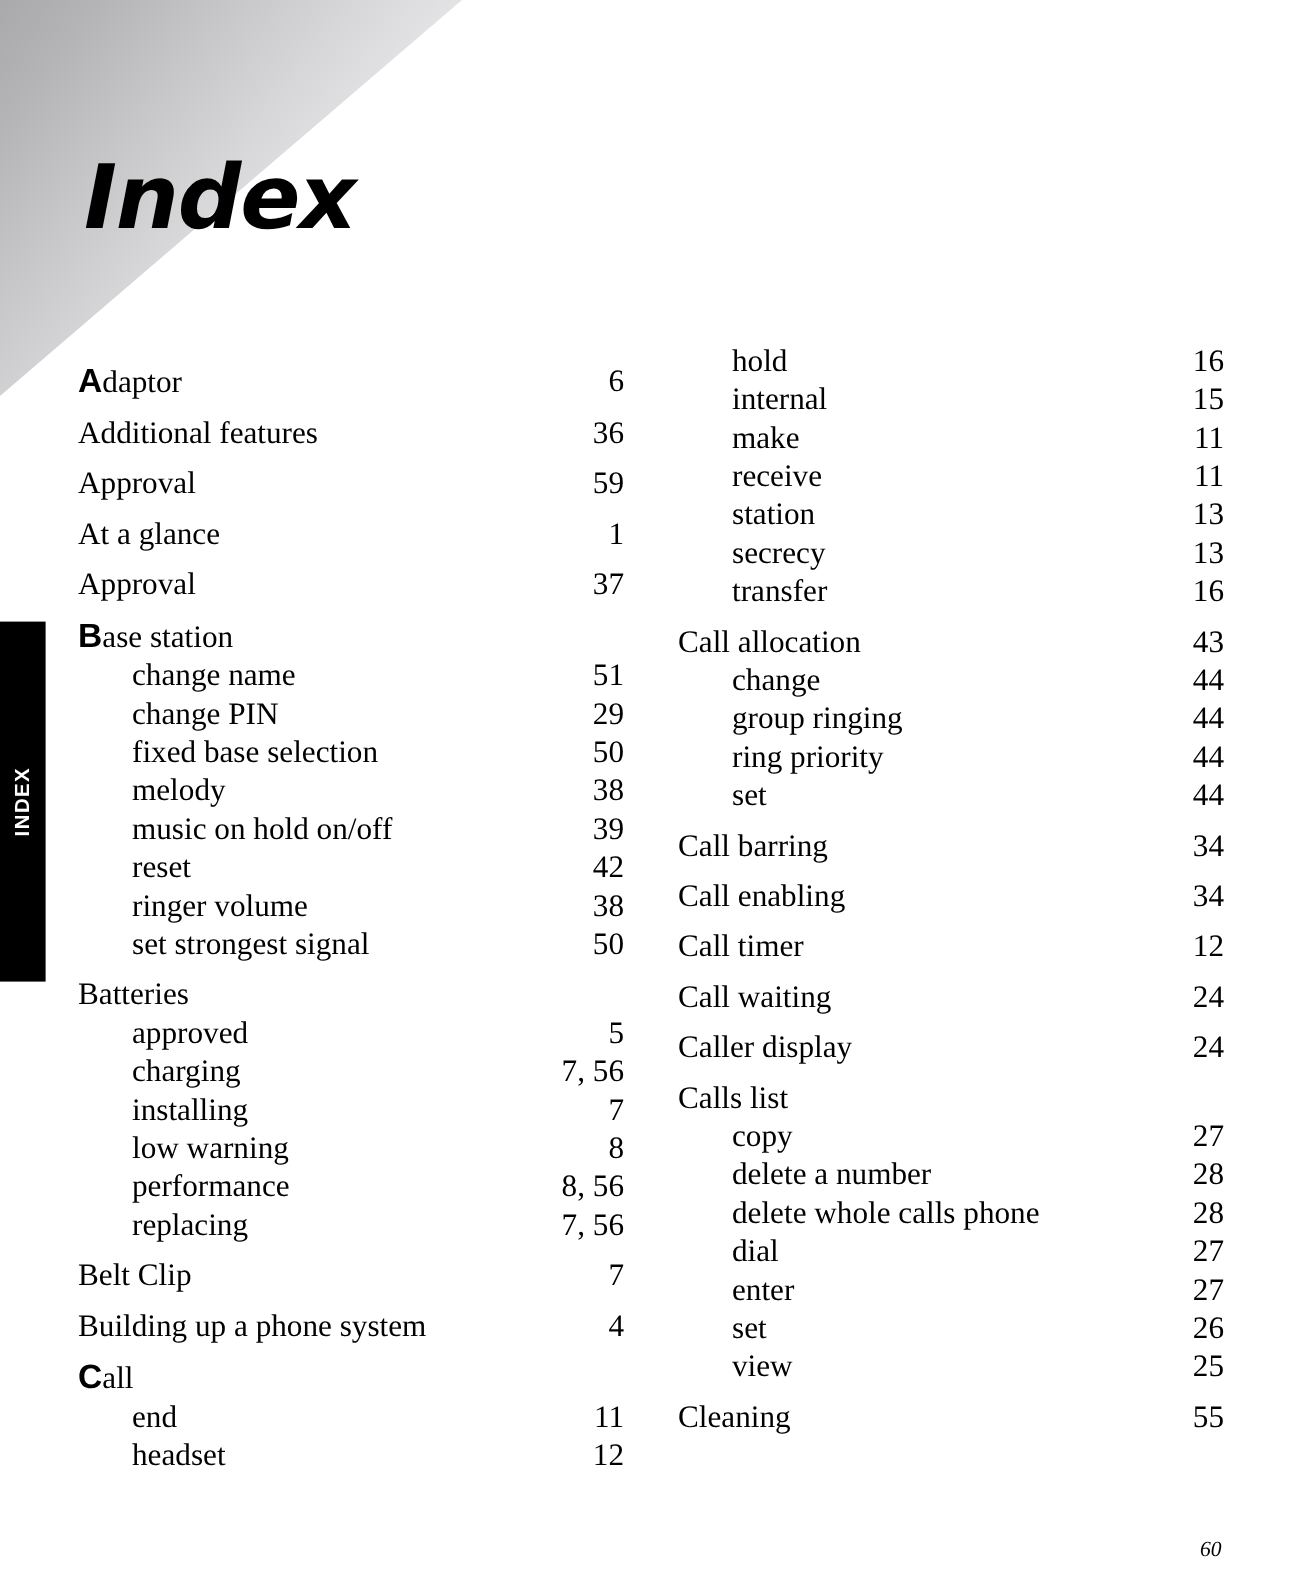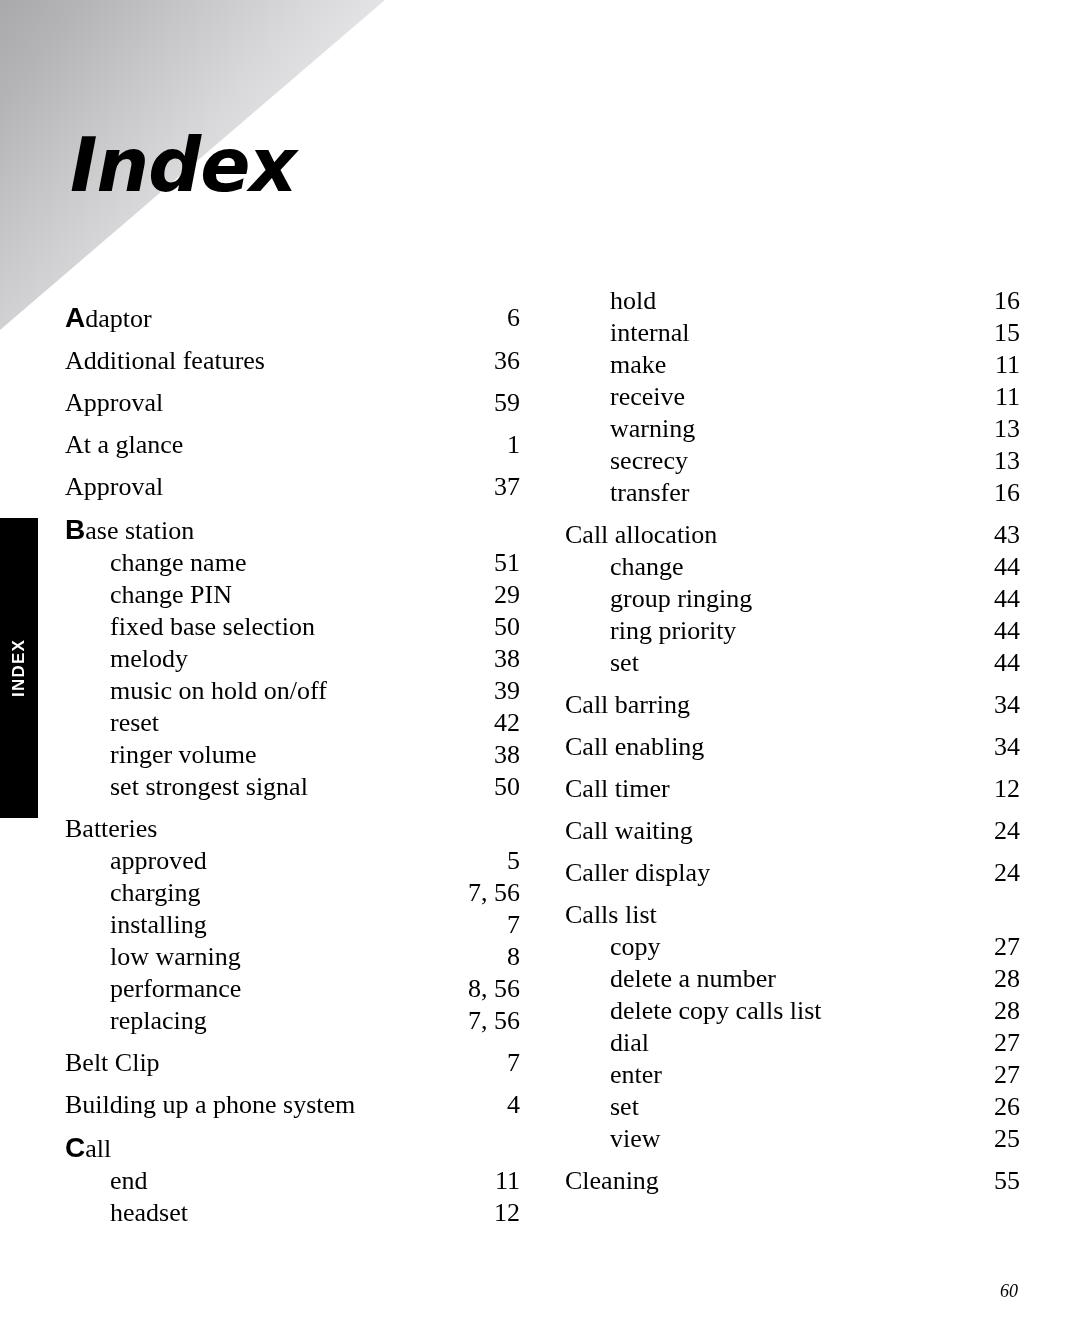--- a/index.html
+++ b/index.html
@@ -251,21 +251,21 @@
     </div>
     <div class="index-entry level-sub">
       <span class="entry-label">make</span>
       <span class="entry-page">11</span>
     </div>
     <div class="index-entry level-sub">
       <span class="entry-label">receive</span>
       <span class="entry-page">11</span>
     </div>
     <div class="index-entry level-sub">
-      <span class="entry-label">warning</span>
+      <span class="entry-label">station</span>
       <span class="entry-page">13</span>
     </div>
     <div class="index-entry level-sub">
       <span class="entry-label">secrecy</span>
       <span class="entry-page">13</span>
     </div>
     <div class="index-entry level-sub">
       <span class="entry-label">transfer</span>
       <span class="entry-page">16</span>
     </div>
@@ -315,21 +315,21 @@
     </div>
     <div class="index-entry level-sub">
       <span class="entry-label">copy</span>
       <span class="entry-page">27</span>
     </div>
     <div class="index-entry level-sub">
       <span class="entry-label">delete a number</span>
       <span class="entry-page">28</span>
     </div>
     <div class="index-entry level-sub">
-      <span class="entry-label">delete copy calls list</span>
+      <span class="entry-label">delete whole calls phone</span>
       <span class="entry-page">28</span>
     </div>
     <div class="index-entry level-sub">
       <span class="entry-label">dial</span>
       <span class="entry-page">27</span>
     </div>
     <div class="index-entry level-sub">
       <span class="entry-label">enter</span>
       <span class="entry-page">27</span>
     </div>

